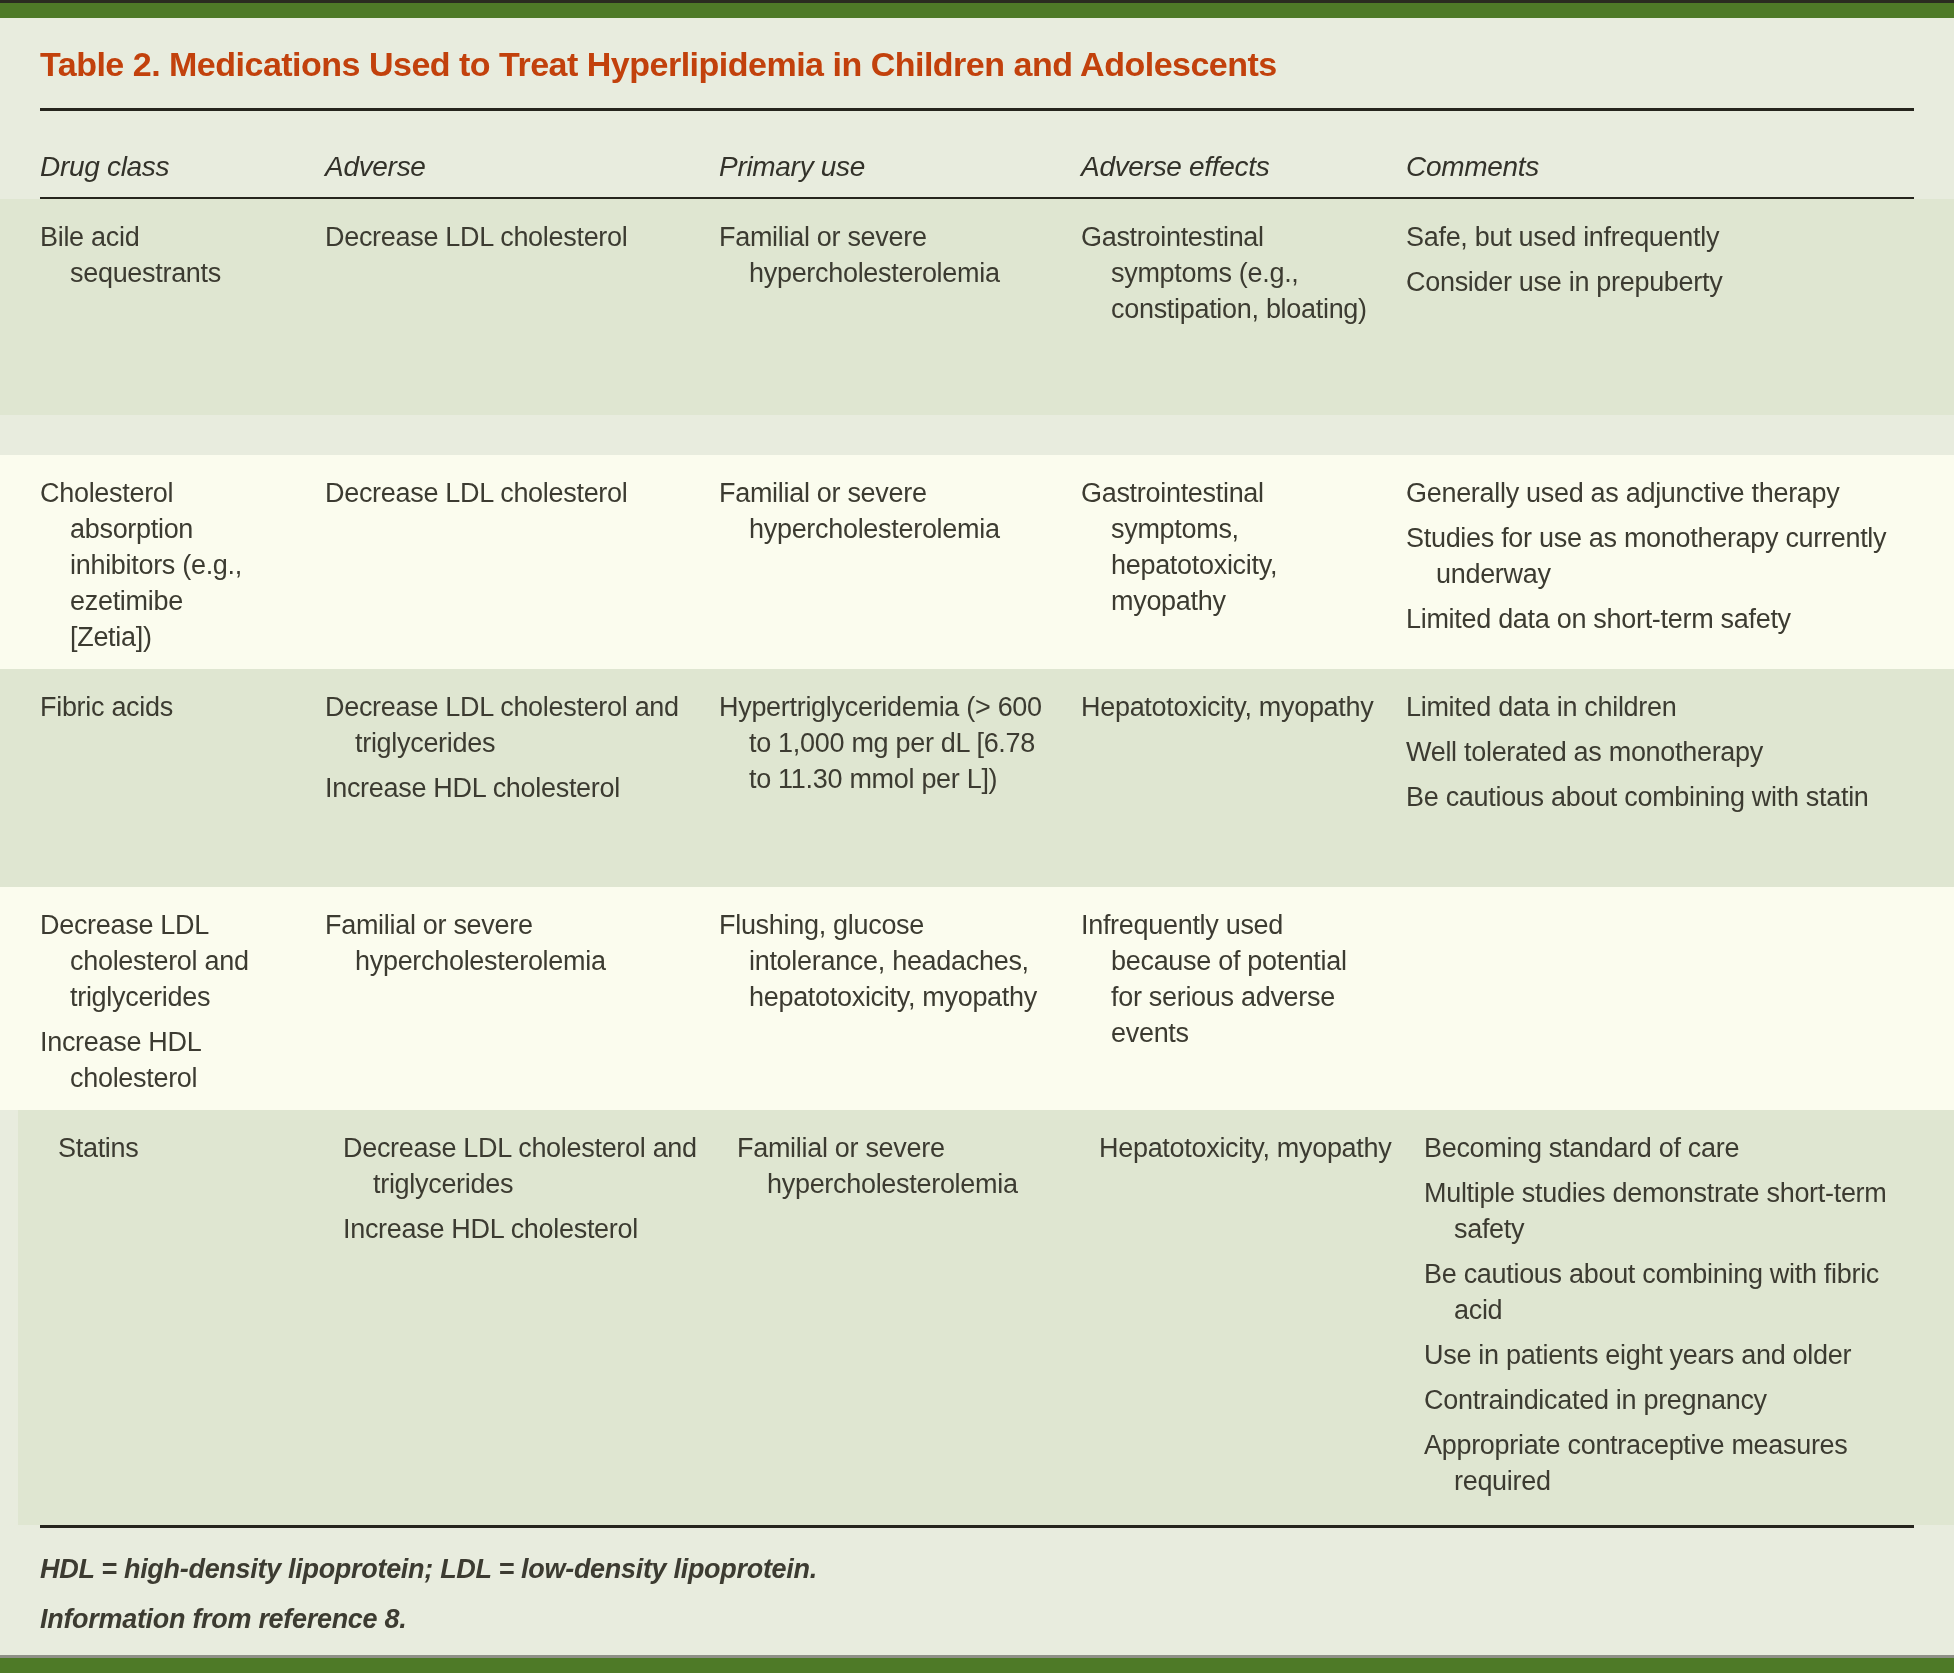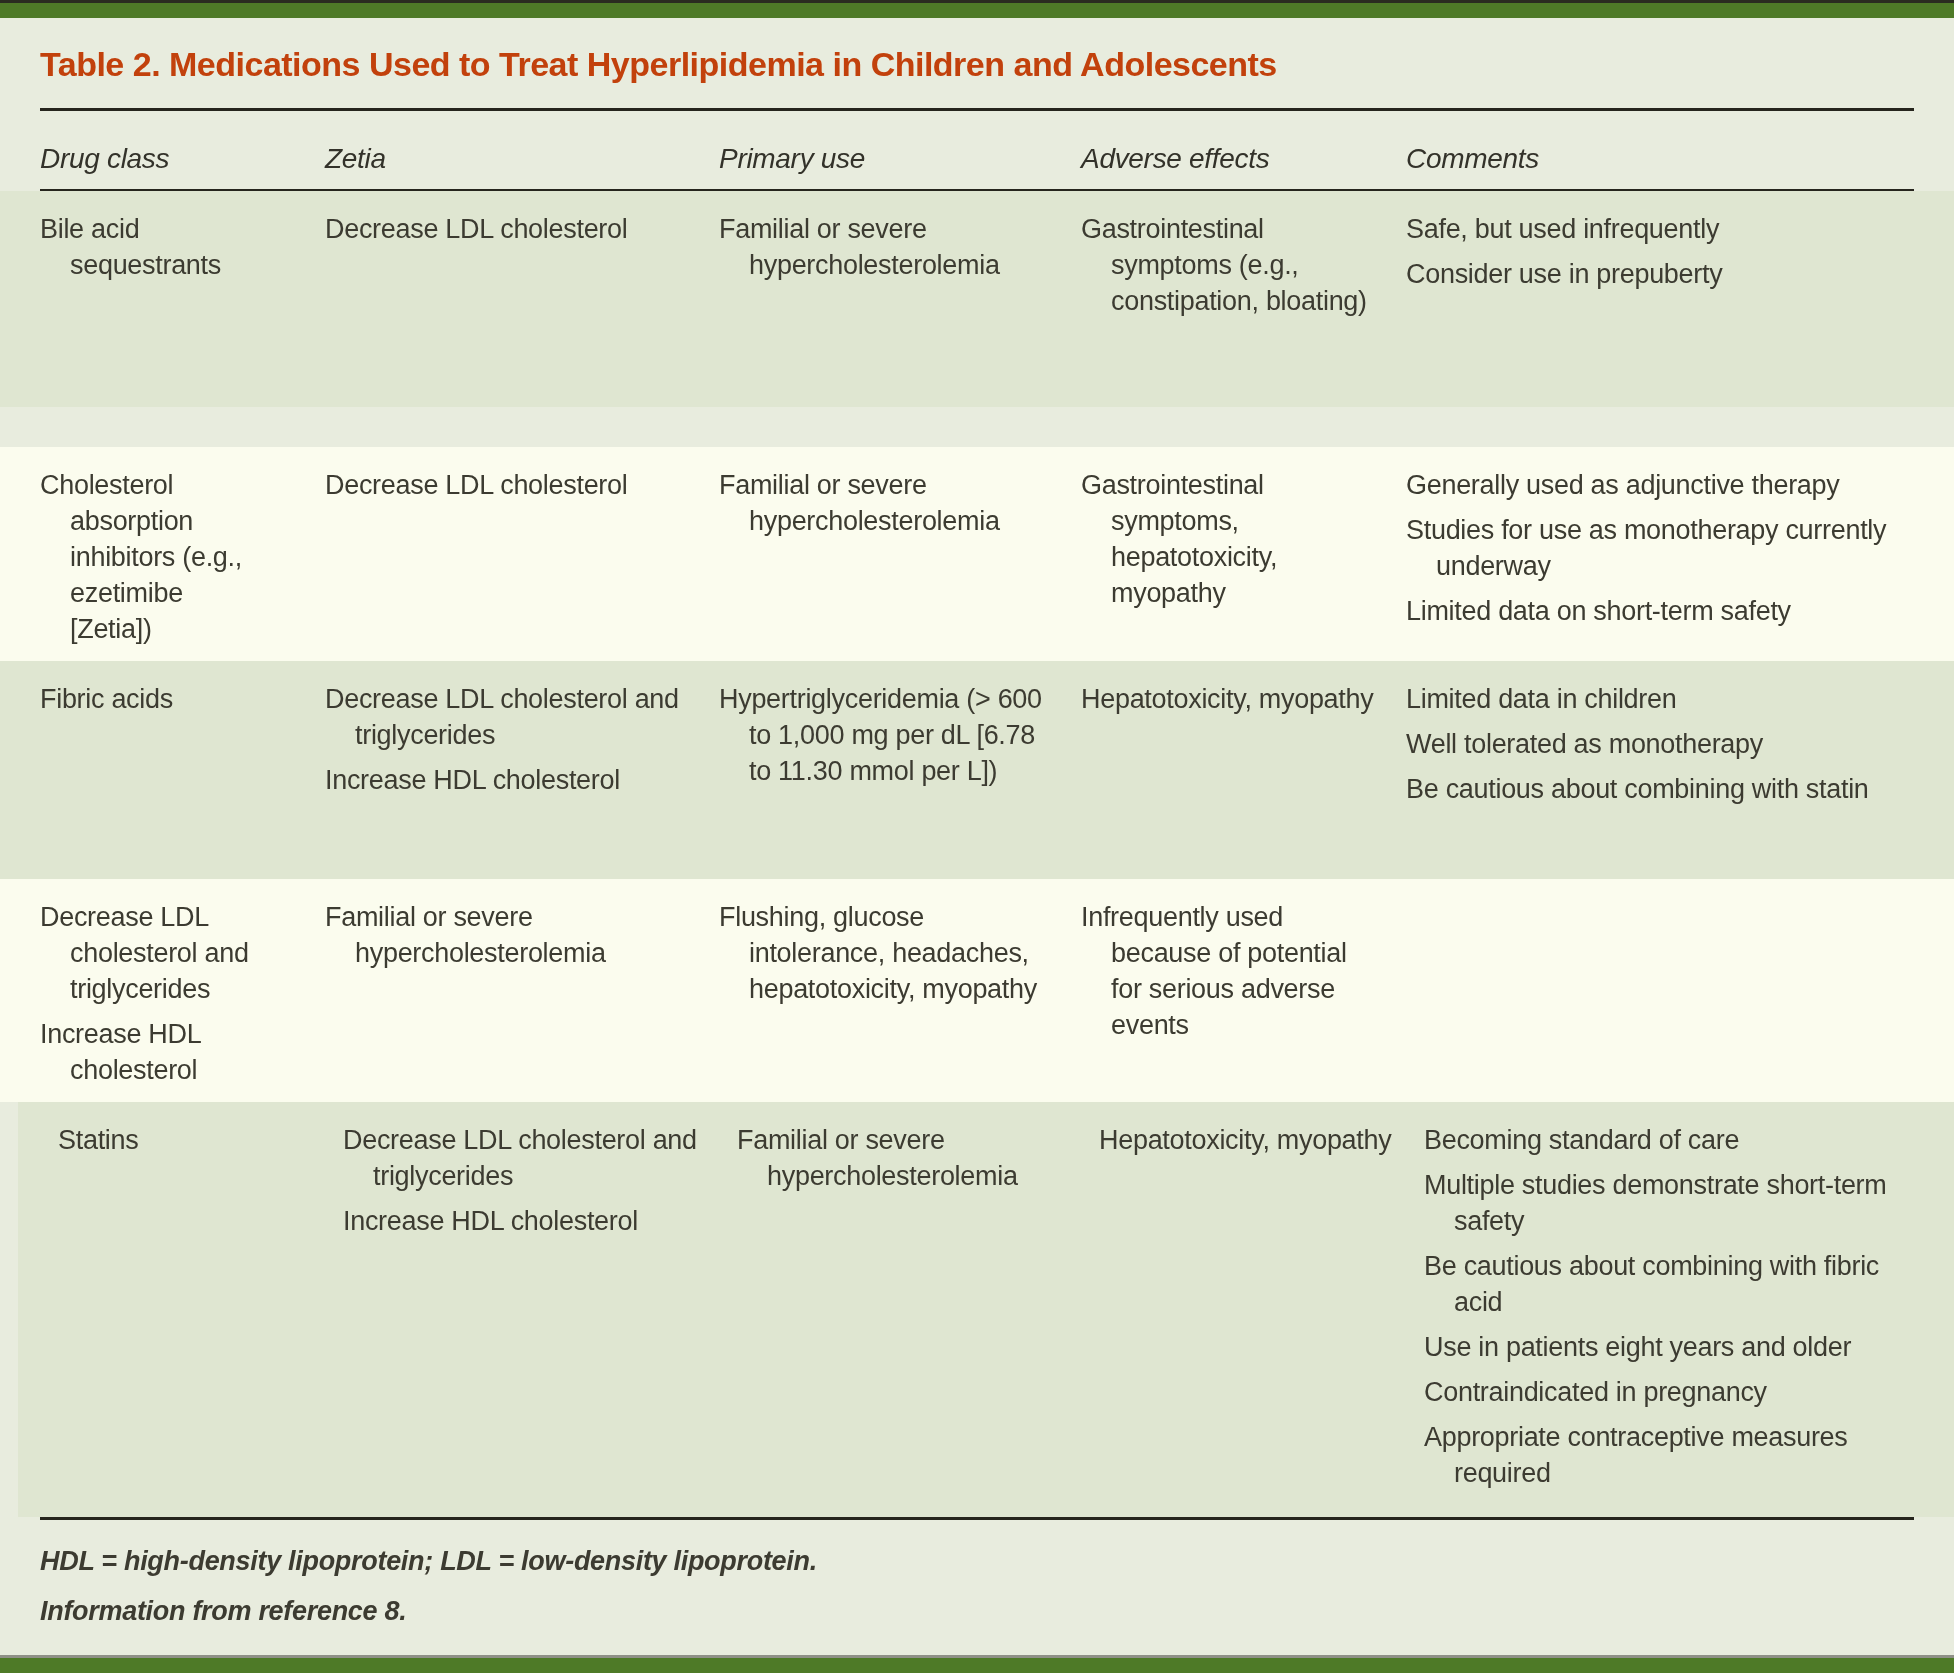--- a/index.html
+++ b/index.html
@@ -26,21 +26,21 @@
   }
   .rule { background: #26251d; flex: 0 0 auto; }
   .rule.under-title { height: 3px; margin-top: 24px; }
   .rule.under-header { height: 2px; }
   .rule.above-footnotes { height: 3px; }
 
   .grid {
     display: grid;
     grid-template-columns: 285px 394px 362px 325px 1fr;
   }
-  .header-row { padding: 32px 0 14px 0; }
+  .header-row { padding: 40px 0 14px 0; }
   .header-cell { font-style: italic; font-size: 28px; color: #33322a; padding-right: 20px; }
 
   .tbody { margin: 0 -40px; }
   .row { padding: 20px 40px 14px 40px; }
   .row.shaded { background: #dfe6d1; }
   .row.plain  { background: #fbfcee; }
   .row:nth-child(1) { min-height: 182px; }
   .row:nth-child(2) { min-height: 180px; margin-top: 40px; }
   .row:nth-child(3) { min-height: 184px; }
   .row:nth-child(4) { min-height: 181px; }
@@ -60,21 +60,21 @@
 
 <div class="frame">
   <div class="accent-bar top"></div>
 
   <div class="page">
     <h1 class="title">Table 2. Medications Used to Treat Hyperlipidemia in Children and Adolescents</h1>
     <div class="rule under-title"></div>
 
     <div class="grid header-row">
       <div class="header-cell">Drug class</div>
-      <div class="header-cell">Zetia</div>
+      <div class="header-cell">Adverse</div>
       <div class="header-cell">Primary use</div>
       <div class="header-cell">Adverse effects</div>
       <div class="header-cell">Comments</div>
     </div>
     <div class="rule under-header"></div>
 
     <div class="tbody">
         <div class="grid row shaded">
           <div class="cell cell-drug-class">
             <div class="item">Bile acid sequestrants</div>

